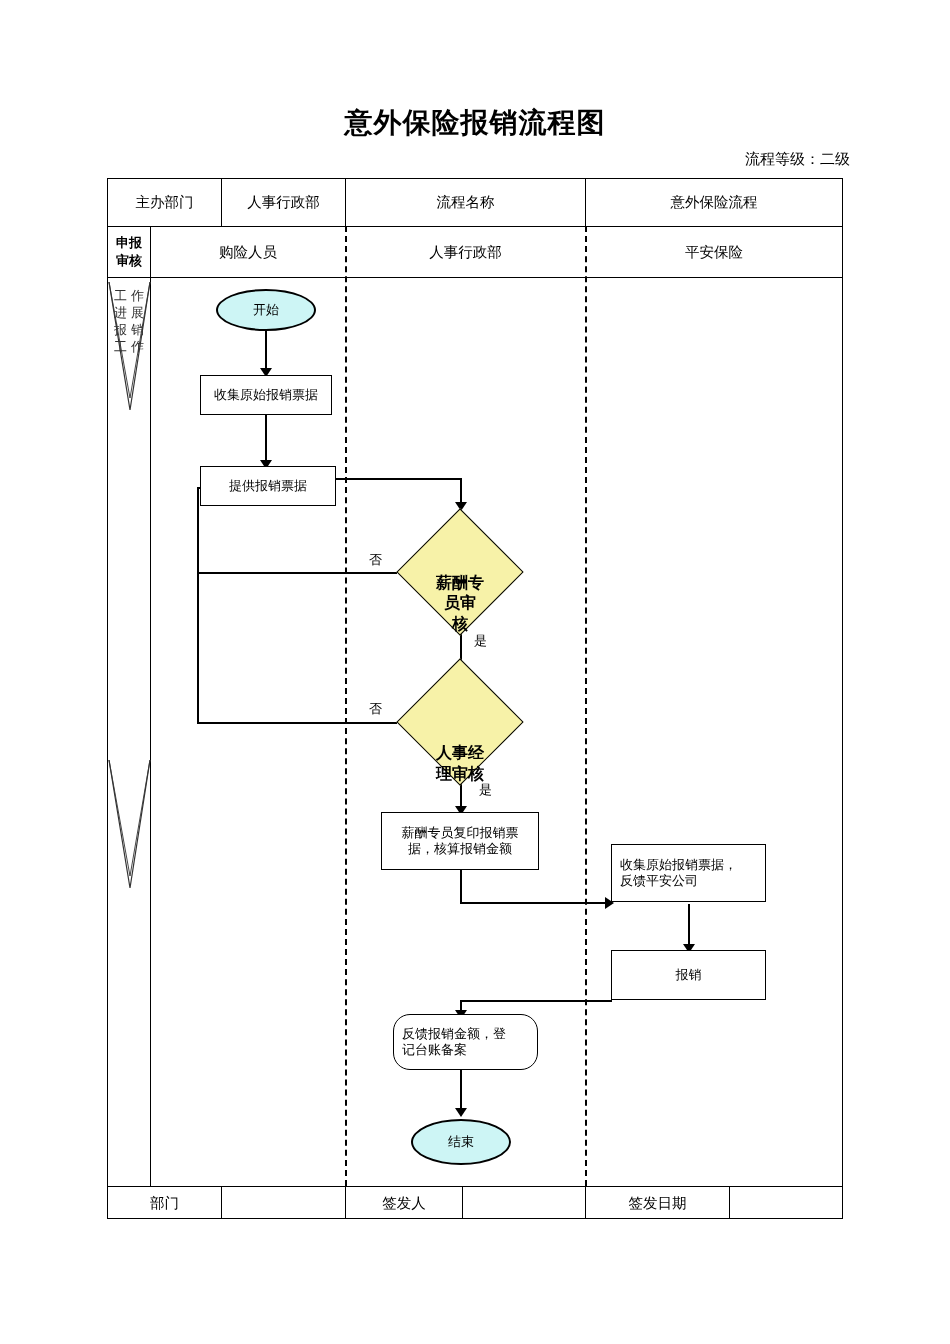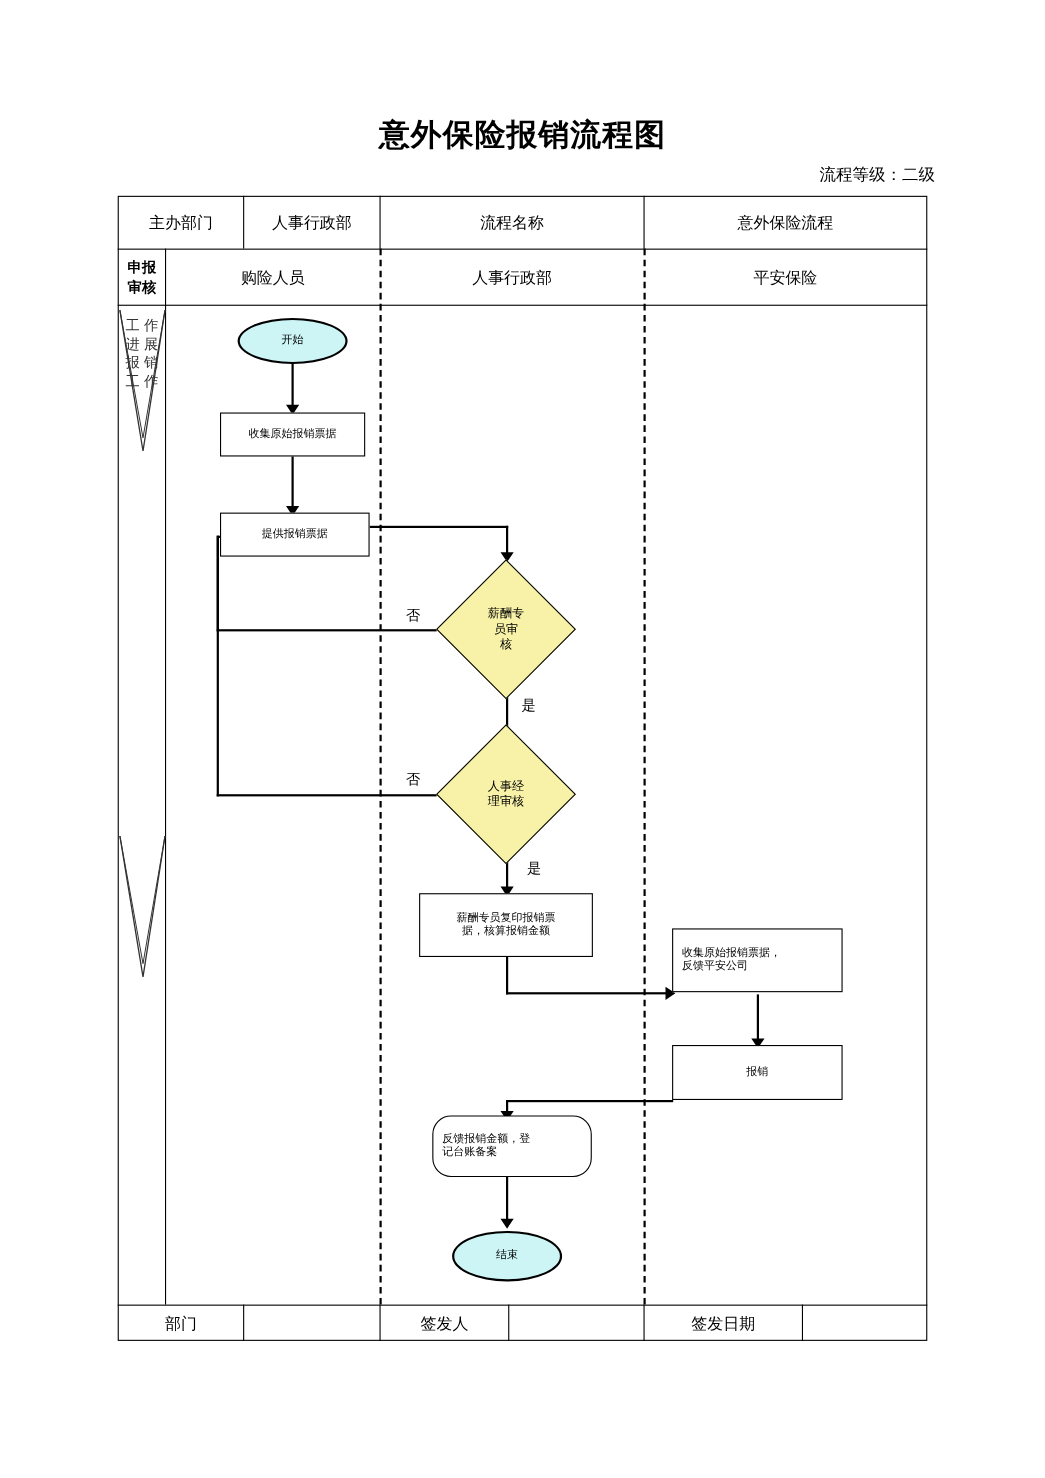--- a/index.html
+++ b/index.html
@@ -17,29 +17,29 @@
   .hline{position:absolute;background:#000;height:1px;}
   .vline{position:absolute;background:#000;width:1px;}
   .dash{position:absolute;width:0;border-left:2px dashed #000;}
 
   .cell{position:absolute;display:flex;align-items:center;justify-content:center;
     font-size:14.5px;font-family:"Liberation Serif","DejaVu Serif",serif;}
   .cell.vert{flex-direction:column;line-height:1.35;}
 
   
   .node{position:absolute;box-sizing:border-box;display:flex;align-items:center;justify-content:center;
-    text-align:center;font-size:10px;line-height:1.25;font-family:"Liberation Serif","DejaVu Serif",serif;}
+    text-align:center;font-size:13px;line-height:1.25;font-family:"Liberation Serif","DejaVu Serif",serif;}
   .rect{border:1.6px solid #000;background:#fff;}
   .rect.lft{justify-content:flex-start;text-align:left;padding-left:8px;}
   .ellipse{border:2.4px solid #000;background:#cdf5f5;border-radius:50%;}
   .diamond{position:absolute;}
   .diamond .dshape{position:absolute;left:0;top:0;width:100%;height:100%;
     background:#f7f2a8;border:1.6px solid #000;transform:rotate(45deg);box-sizing:border-box;}
   .diamond .dtext{position:absolute;left:0;top:0;width:100%;height:100%;display:flex;
-    align-items:center;justify-content:center;text-align:center;font-size:11px;line-height:1.3;padding:0 14px;box-sizing:border-box;}
+    align-items:flex-end;justify-content:center;text-align:center;font-size:16px;line-height:1.3;padding:0 14px;box-sizing:border-box;font-weight:bold;}
 
   
   .cx{position:absolute;background:#000;}
   .h{height:2px;}
   .v{width:2px;}
   .arrow{position:absolute;width:0;height:0;}
   .ar-d{border-left:6px solid transparent;border-right:6px solid transparent;border-top:9px solid #000;}
   .ar-r{border-top:6px solid transparent;border-bottom:6px solid transparent;border-left:9px solid #000;}
 
   .lbl{position:absolute;font-size:13px;font-family:"Liberation Serif","DejaVu Serif",serif;}

